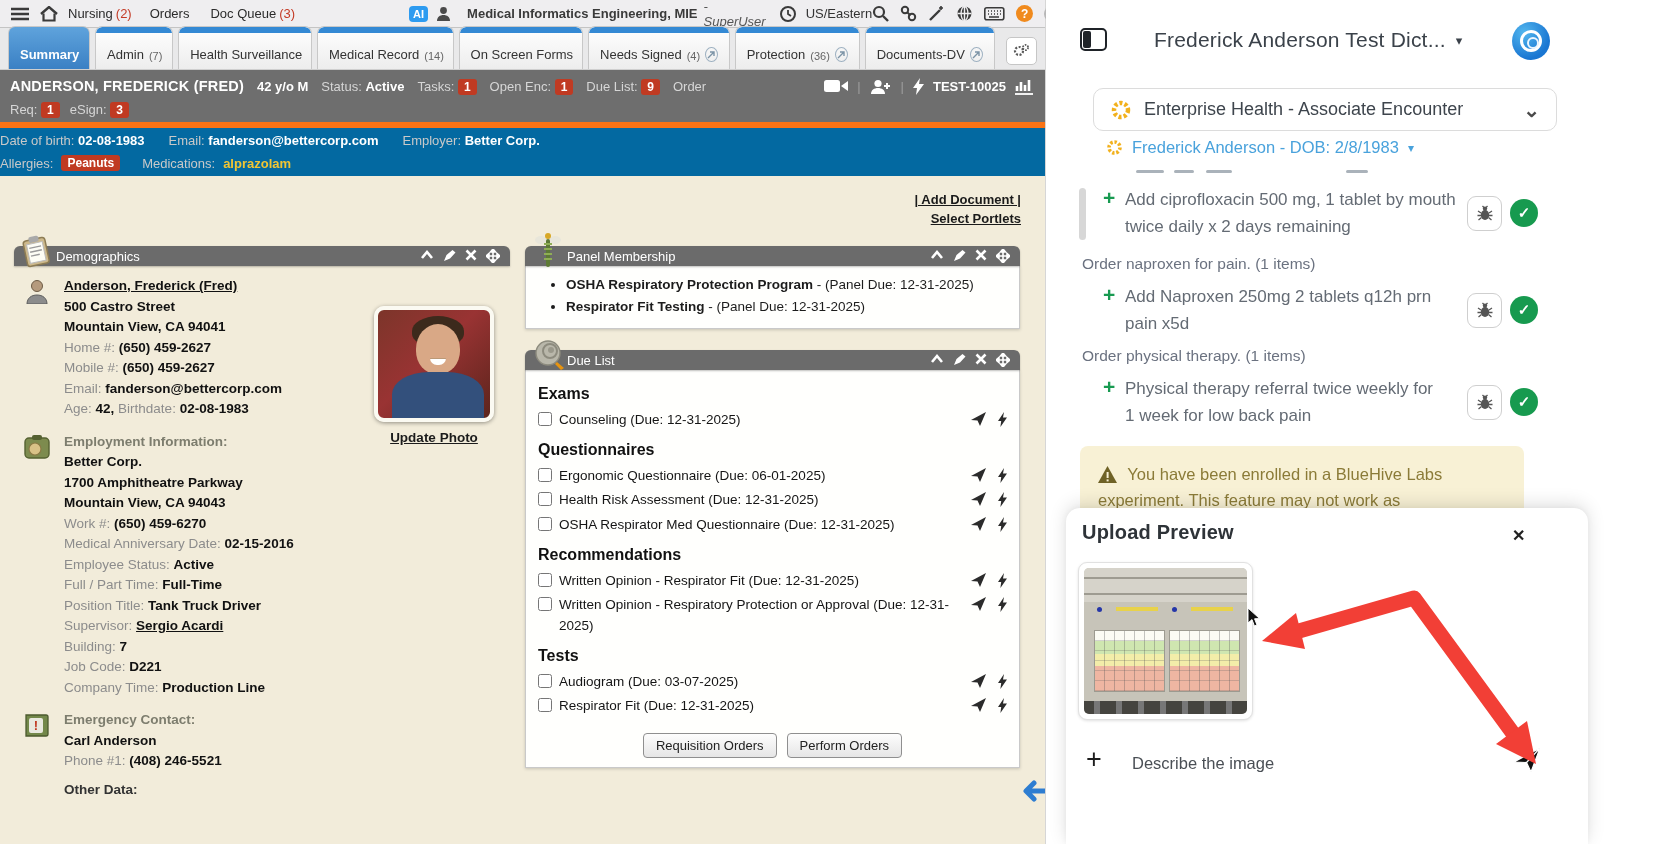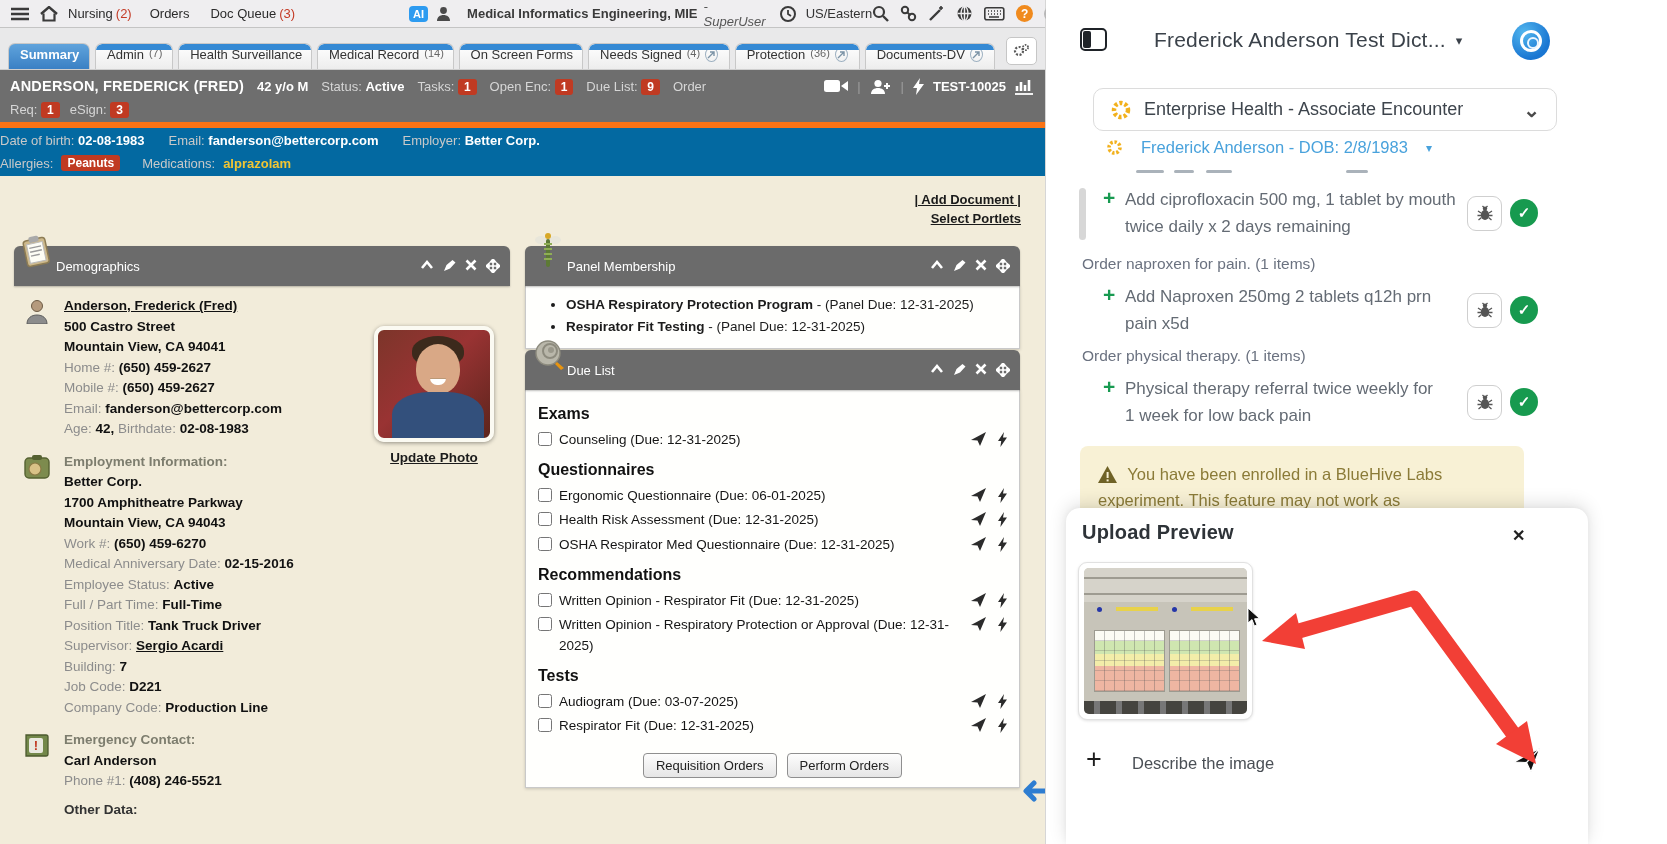--- a/index.html
+++ b/index.html
@@ -20,21 +20,21 @@
     padding:2px 4px;margin:0 8px 0 96px;cursor:pointer}
   .tn-org{font-weight:bold;color:#3a3a3a;margin-left:6px;white-space:nowrap}
   .tn-role{font-style:italic;color:#555;margin-left:6px}
   .tn-right{display:flex;align-items:center;margin-left:auto;gap:11px}
   .help-dot{width:17px;height:17px;border-radius:50%;background:#f08a1d;color:#fff;font-weight:bold;
     font-size:12px;display:flex;align-items:center;justify-content:center;cursor:pointer}
   .avatar-dot{width:16px;height:16px;border-radius:50%;background:#b7b7b7}
 
   
   .tabbar{display:flex;align-items:flex-end;height:42px;background:#e9e9ea;padding:0 8px;border-bottom:1px solid #cfcfcf}
-  .tab{position:relative;display:flex;align-items:flex-start;gap:5px;margin-right:5px;padding:3px 11px 7px;
+  .tab{position:relative;display:flex;align-items:flex-end;gap:5px;margin-right:5px;padding:20px 11px 7px;
     background:linear-gradient(#ffffff,#ededed);border:1px solid #c8c8c8;border-bottom:none;
     border-radius:7px 7px 0 0;font-size:13px;color:#333;cursor:pointer;overflow:hidden;white-space:nowrap}
   .tab::before{content:"";position:absolute;left:0;top:0;right:0;height:6px;background:#3489d4;border-radius:6px 6px 0 0}
   .tab.active{background:linear-gradient(#5fa3dc,#3a80c4);color:#fff;font-weight:bold}
   .tab.active::before{display:none}
   .tab .cnt{font-size:11px;color:#666}
   .ext-ico{width:15px;height:15px;border-radius:50%;border:1px solid #9fb2c2;display:inline-flex;
     align-items:center;justify-content:center}
   .cog-btn{margin-left:6px;margin-bottom:4px;width:32px;height:28px;background:#fff;border:1px solid #c6c6c6;
     border-radius:5px;display:flex;align-items:center;justify-content:center;cursor:pointer}
@@ -53,21 +53,21 @@
   .psub-row{display:flex;align-items:center;gap:8px;height:24px}
   .psub b{color:#fff}
   .meds{color:#f1c533;font-weight:bold}
 
   
   .content{position:relative;height:672px;background:#f2ecda;overflow:hidden}
   .doc-links{position:absolute;right:24px;top:14px;text-align:right;font-size:13px;font-weight:bold;line-height:19px}
   .doc-links span{display:block;color:#1a1a1a;text-decoration:underline;cursor:pointer}
 
   .portlet{position:absolute}
-  .p-head{position:relative;height:40px;background:#6b6b6b;border-radius:6px 6px 0 0;display:flex;
+  .p-head{position:relative;height:20px;background:#6b6b6b;border-radius:6px 6px 0 0;display:flex;
     align-items:center;color:#fff;font-size:13px;padding-left:42px;box-shadow:0 1px 2px rgba(0,0,0,.25)}
   .p-ctrl{margin-left:auto;display:flex;gap:9px;padding-right:10px}
   .p-ctrl svg{cursor:pointer}
   .p-icon{position:absolute;left:4px;top:-13px}
   .p-body{font-size:13.5px;color:#1c1c1c;line-height:20.5px}
   .p-body.white{background:#fffffd;border:1px solid #c9c9c9;border-top:none;box-shadow:0 1px 3px rgba(0,0,0,.18)}
 
   
   .demo{left:14px;top:70px;width:496px;height:604px}
   .demo .p-body{padding:10px 10px 0 10px;background:transparent}
@@ -115,21 +115,21 @@
   .side-title .c{font-size:13px;color:#3b424a}
   .side-logo{position:absolute;left:466px;top:22px;width:38px;height:38px;border-radius:50%;
     background:radial-gradient(circle at 32% 28%,#52b6ee,#1976d2 70%);display:flex;align-items:center;justify-content:center}
   .side-logo .ring{width:22px;height:22px;border:3px solid #fff;border-radius:50%;position:relative}
   .side-logo .ring::after{content:"";position:absolute;left:4px;top:4px;width:8px;height:8px;border:2px solid #eaf5ff;border-radius:50%}
 
   .enc-card{position:absolute;left:47px;top:88px;width:464px;height:43px;border:1px solid #dcdcdc;border-radius:10px;
     display:flex;align-items:center;gap:12px;padding:0 16px;cursor:pointer;background:#fff}
   .enc-card .t{font-size:18px;color:#3e454d}
   .enc-card .chev{margin-left:auto;font-size:20px;color:#4a4a4a;font-weight:bold}
-  .pt-line{position:absolute;left:60px;top:138px;display:flex;align-items:center;gap:18px;cursor:pointer}
+  .pt-line{position:absolute;left:60px;top:138px;display:flex;align-items:center;gap:9px;cursor:pointer}
   .pt-line .t{font-size:16.5px;color:#49a2dc}
   .pt-line .c{font-size:12px;color:#49a2dc}
 
   .s-scroll{position:absolute;left:33px;top:188px;width:7px;height:52px;border-radius:4px;background:#d7d7d7}
   .cutline{position:absolute;height:3px;background:#aab2ba;border-radius:2px;top:170px}
 
   .o-head{position:absolute;left:36px;font-size:15.5px;color:#6b7280}
   .o-item{position:absolute;left:57px;display:flex;align-items:center;gap:0}
   .o-plus{font-size:21px;color:#189a51;font-weight:bold;width:22px;flex:0 0 22px;align-self:flex-start;cursor:pointer}
   .o-text{width:338px;font-size:17px;line-height:27px;color:#646b74}
@@ -424,21 +424,21 @@
               <div class="drow"><b>1700 Amphitheatre Parkway</b></div>
               <div class="drow"><b>Mountain View, CA 94043</b></div>
               <div class="drow"><span class="lbl">Work #:</span> <b>(650) 459-6270</b></div>
               <div class="drow"><span class="lbl">Medical Anniversary Date:</span> <b>02-15-2016</b></div>
               <div class="drow"><span class="lbl">Employee Status:</span> <b>Active</b></div>
               <div class="drow"><span class="lbl">Full / Part Time:</span> <b>Full-Time</b></div>
               <div class="drow"><span class="lbl">Position Title:</span> <b>Tank Truck Driver</b></div>
               <div class="drow"><span class="lbl">Supervisor:</span> <span class="ulink">Sergio Acardi</span></div>
               <div class="drow"><span class="lbl">Building:</span> <b>7</b></div>
               <div class="drow"><span class="lbl">Job Code:</span> <b>D221</b></div>
-              <div class="drow"><span class="lbl">Company Code:</span> <b>Production Line</b></div>
+              <div class="drow"><span class="lbl">Company Time:</span> <b>Production Line</b></div>
             </div>
           </div>
 
           <div class="dsec" style="margin-bottom:8px">
             <span class="ic">
               <svg width="26" height="26">
                   <path d="M2 3h20a2 2 0 0 1 2 2v17a2 2 0 0 1-2 2H2z" fill="#73884a" stroke="#4c5a2e" stroke-width="1.3"></path>
                   <rect x="5" y="6" width="14" height="15" rx="2" fill="#e9e9df"></rect>
                   <text x="12" y="18" text-anchor="middle" font-size="13" font-weight="bold" fill="#c03a22">!</text>
                 </svg></span>

